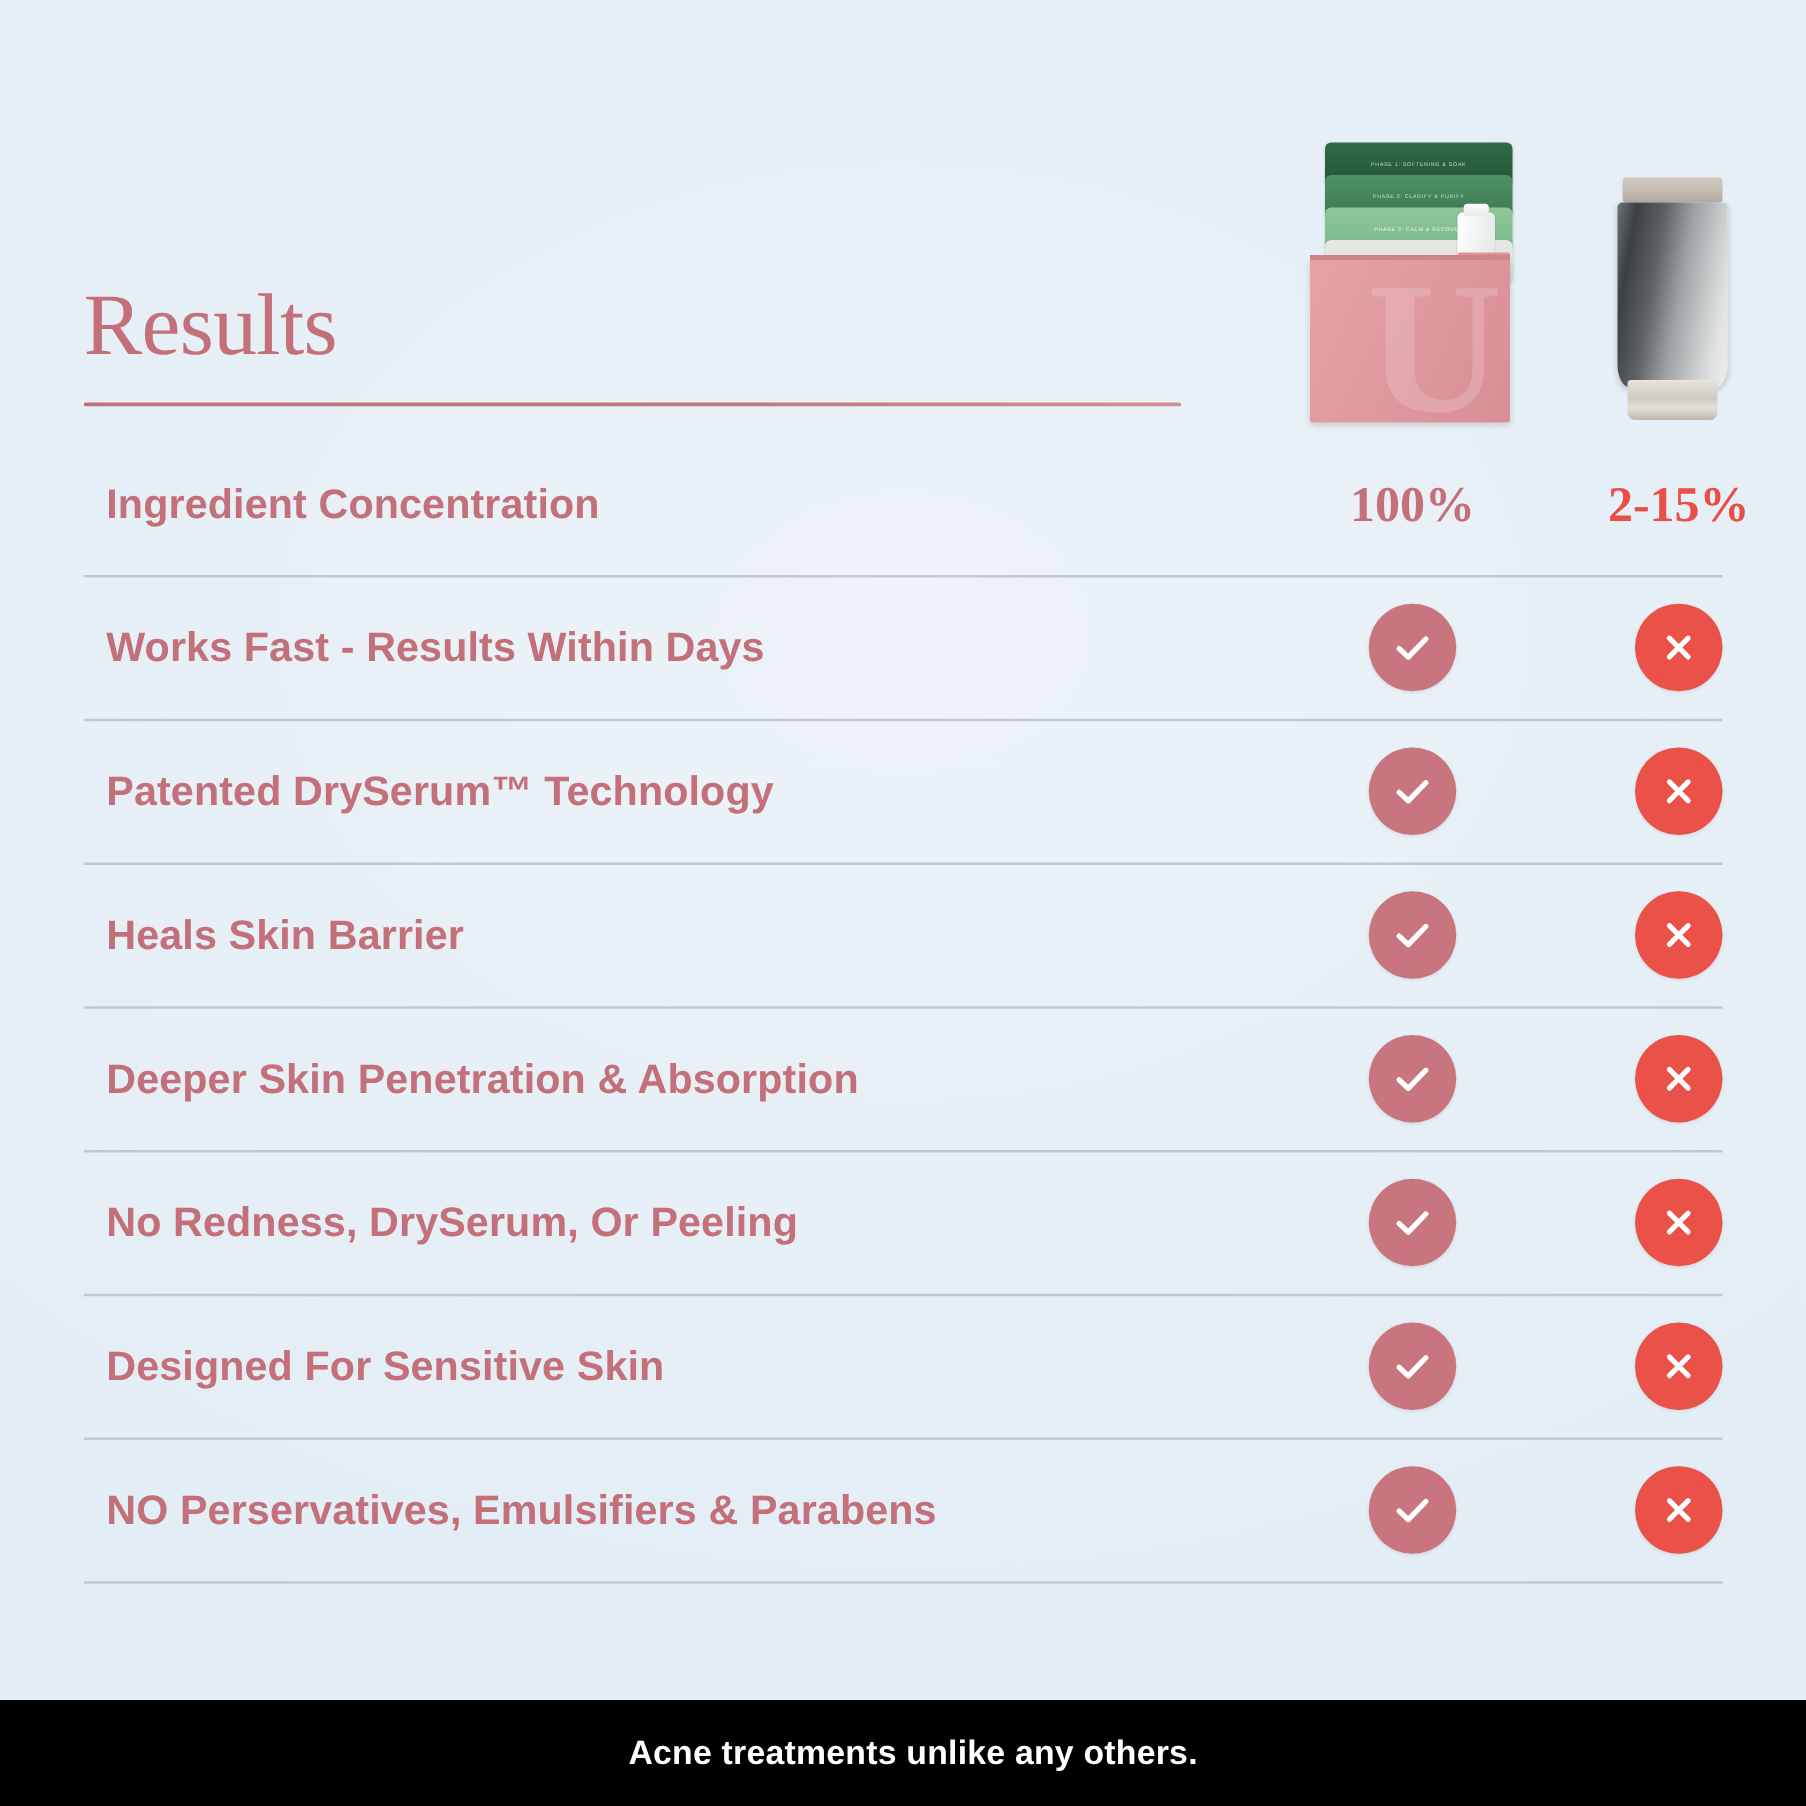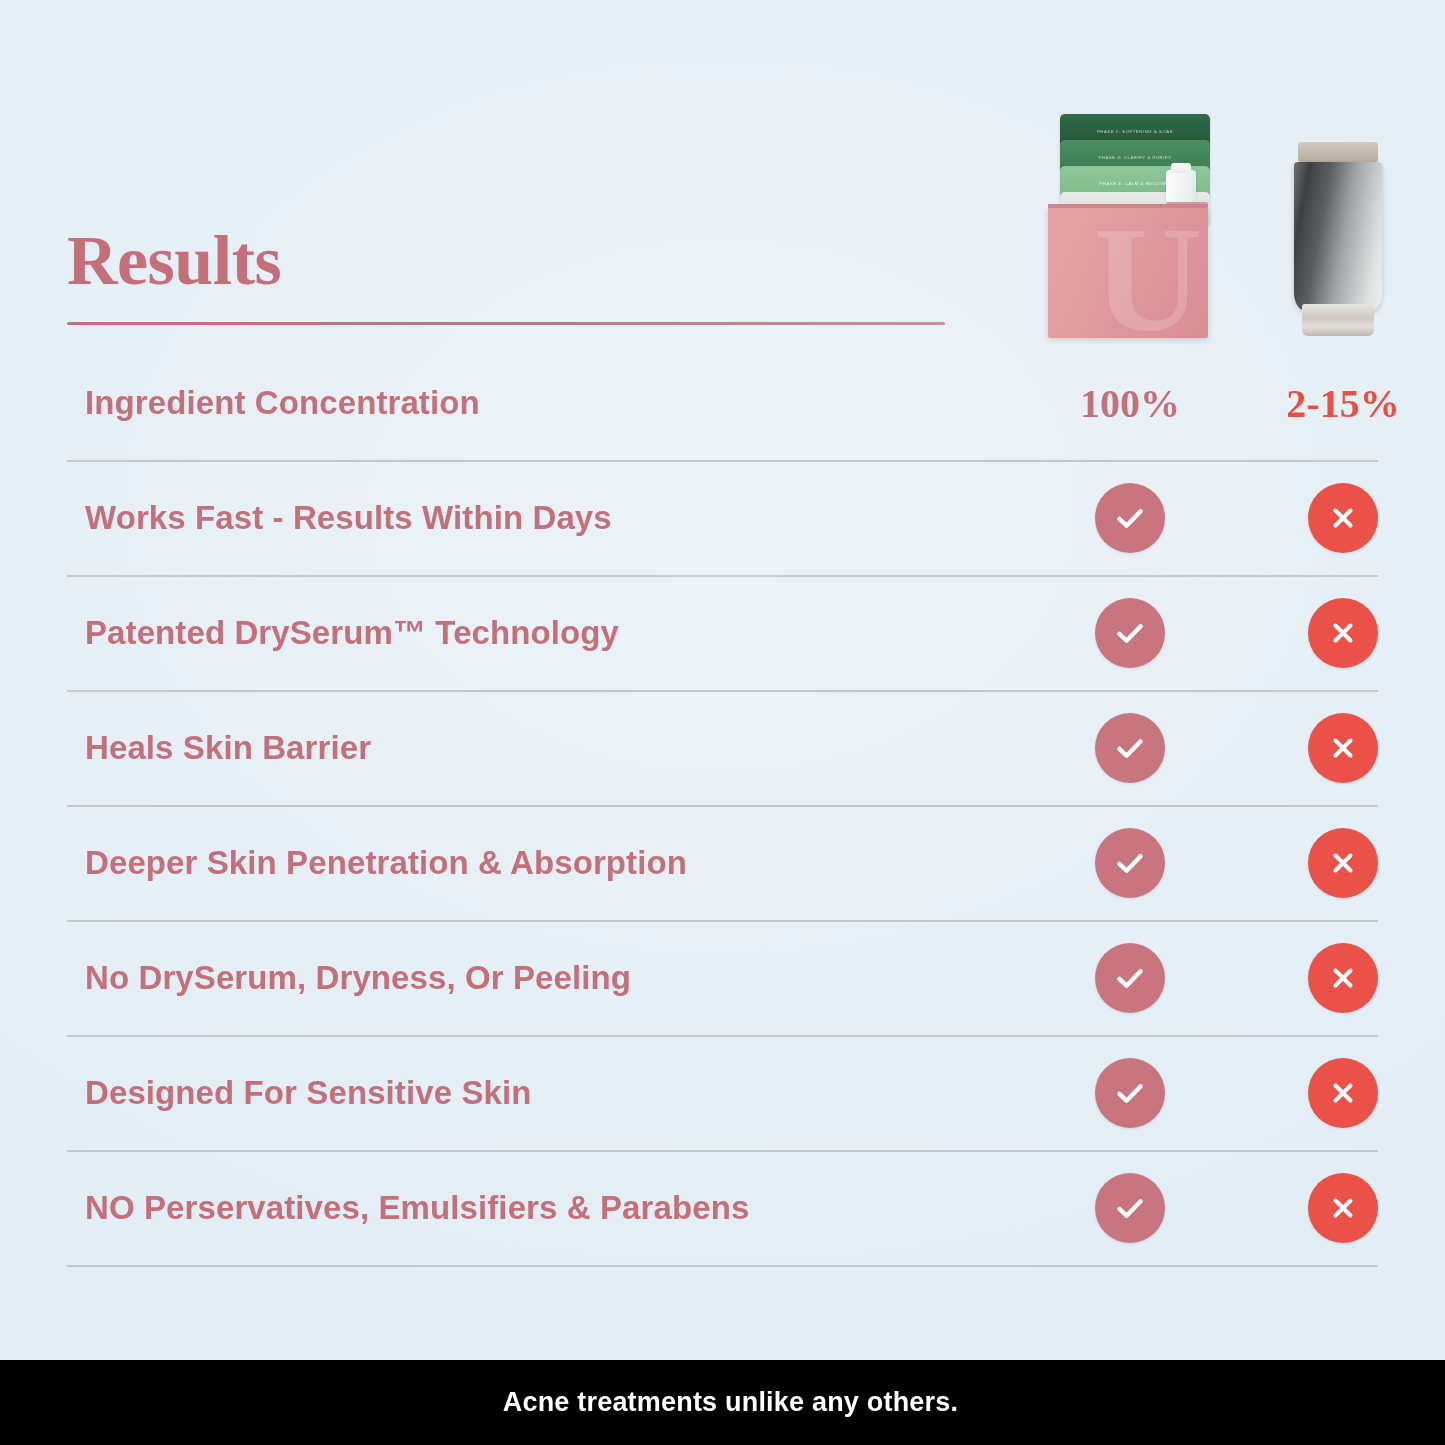--- a/index.html
+++ b/index.html
@@ -103,21 +103,21 @@
   .tube-base{
     position:absolute; left:10px; bottom:2px; width:72px; height:32px;
     background:linear-gradient(180deg,#e8e4de 0%,#cfc9c1 45%,#e4e0da 70%,#bdb7ae 100%);
     border-radius:3px 3px 6px 6px;
   }
 
   
   .title {
     position:absolute; left:67px; top:226px;
     font-family:"Liberation Serif", serif;
-    font-weight:700; font-size:70px; line-height:1;
+    font-weight:400; font-size:70px; line-height:1;
     color:#c4707a; letter-spacing:-.5px;
   }
   .title-rule {
     position:absolute; left:67px; top:322px; width:878px; height:3px;
     background:linear-gradient(90deg,#c4707a,#b87b78 55%,#d38e96);
     border-radius:2px;
   }
 
   
   .table { position:absolute; left:0; top:0; width:1445px; }
@@ -259,21 +259,21 @@
           </svg>
         </div>
         <div class="badge cross">
           <svg width="30" height="30" viewBox="0 0 24 24" aria-hidden="true">
             <path d="M6 6 L18 18 M18 6 L6 18" fill="none" stroke="#ffffff" stroke-width="3.2" stroke-linecap="round"></path>
           </svg>
         </div>
       </div>
       <div class="row-divider" style="top: 920px;"></div>
       <div class="row" style="top: 920px;">
-        <div class="row-label">No DrySerum, Dryness, Or Peeling</div>
+        <div class="row-label">No Redness, DrySerum, Or Peeling</div>
         <div class="badge check">
           <svg width="34" height="34" viewBox="0 0 24 24" aria-hidden="true">
             <path d="M4.5 12.6 L9.6 17.4 L19.5 7.2" fill="none" stroke="#ffffff" stroke-width="3" stroke-linecap="round" stroke-linejoin="round"></path>
           </svg>
         </div>
         <div class="badge cross">
           <svg width="30" height="30" viewBox="0 0 24 24" aria-hidden="true">
             <path d="M6 6 L18 18 M18 6 L6 18" fill="none" stroke="#ffffff" stroke-width="3.2" stroke-linecap="round"></path>
           </svg>
         </div>

